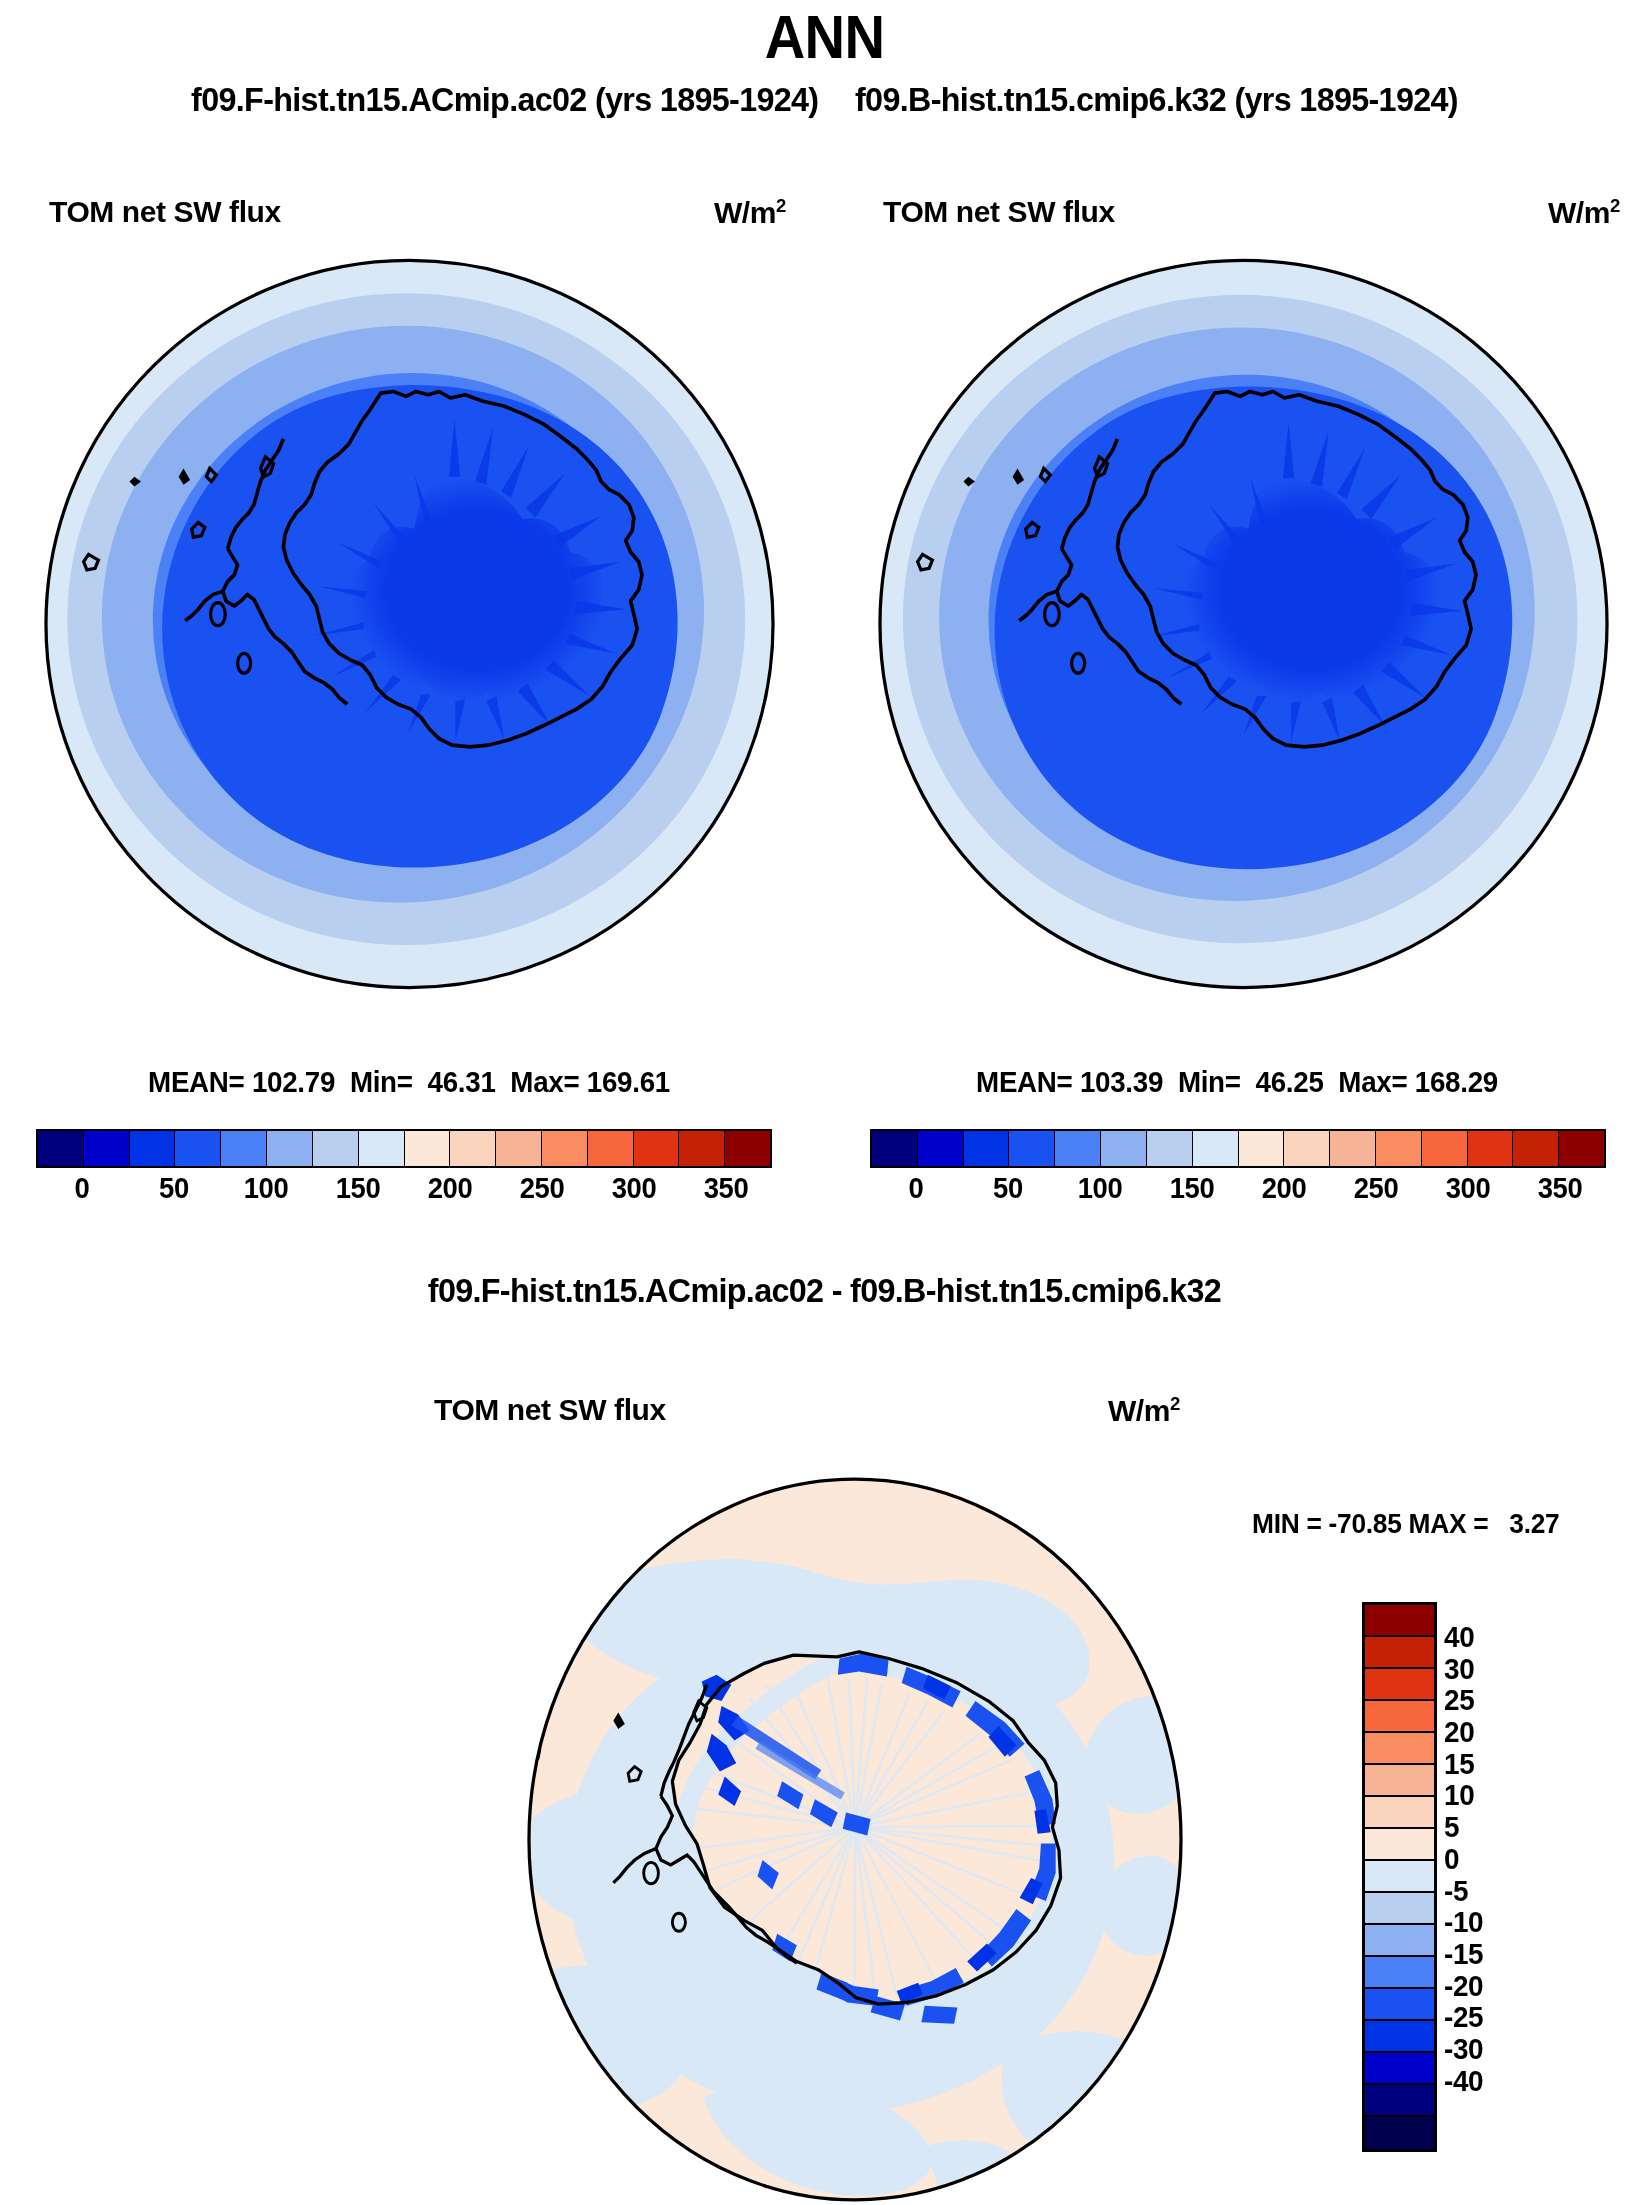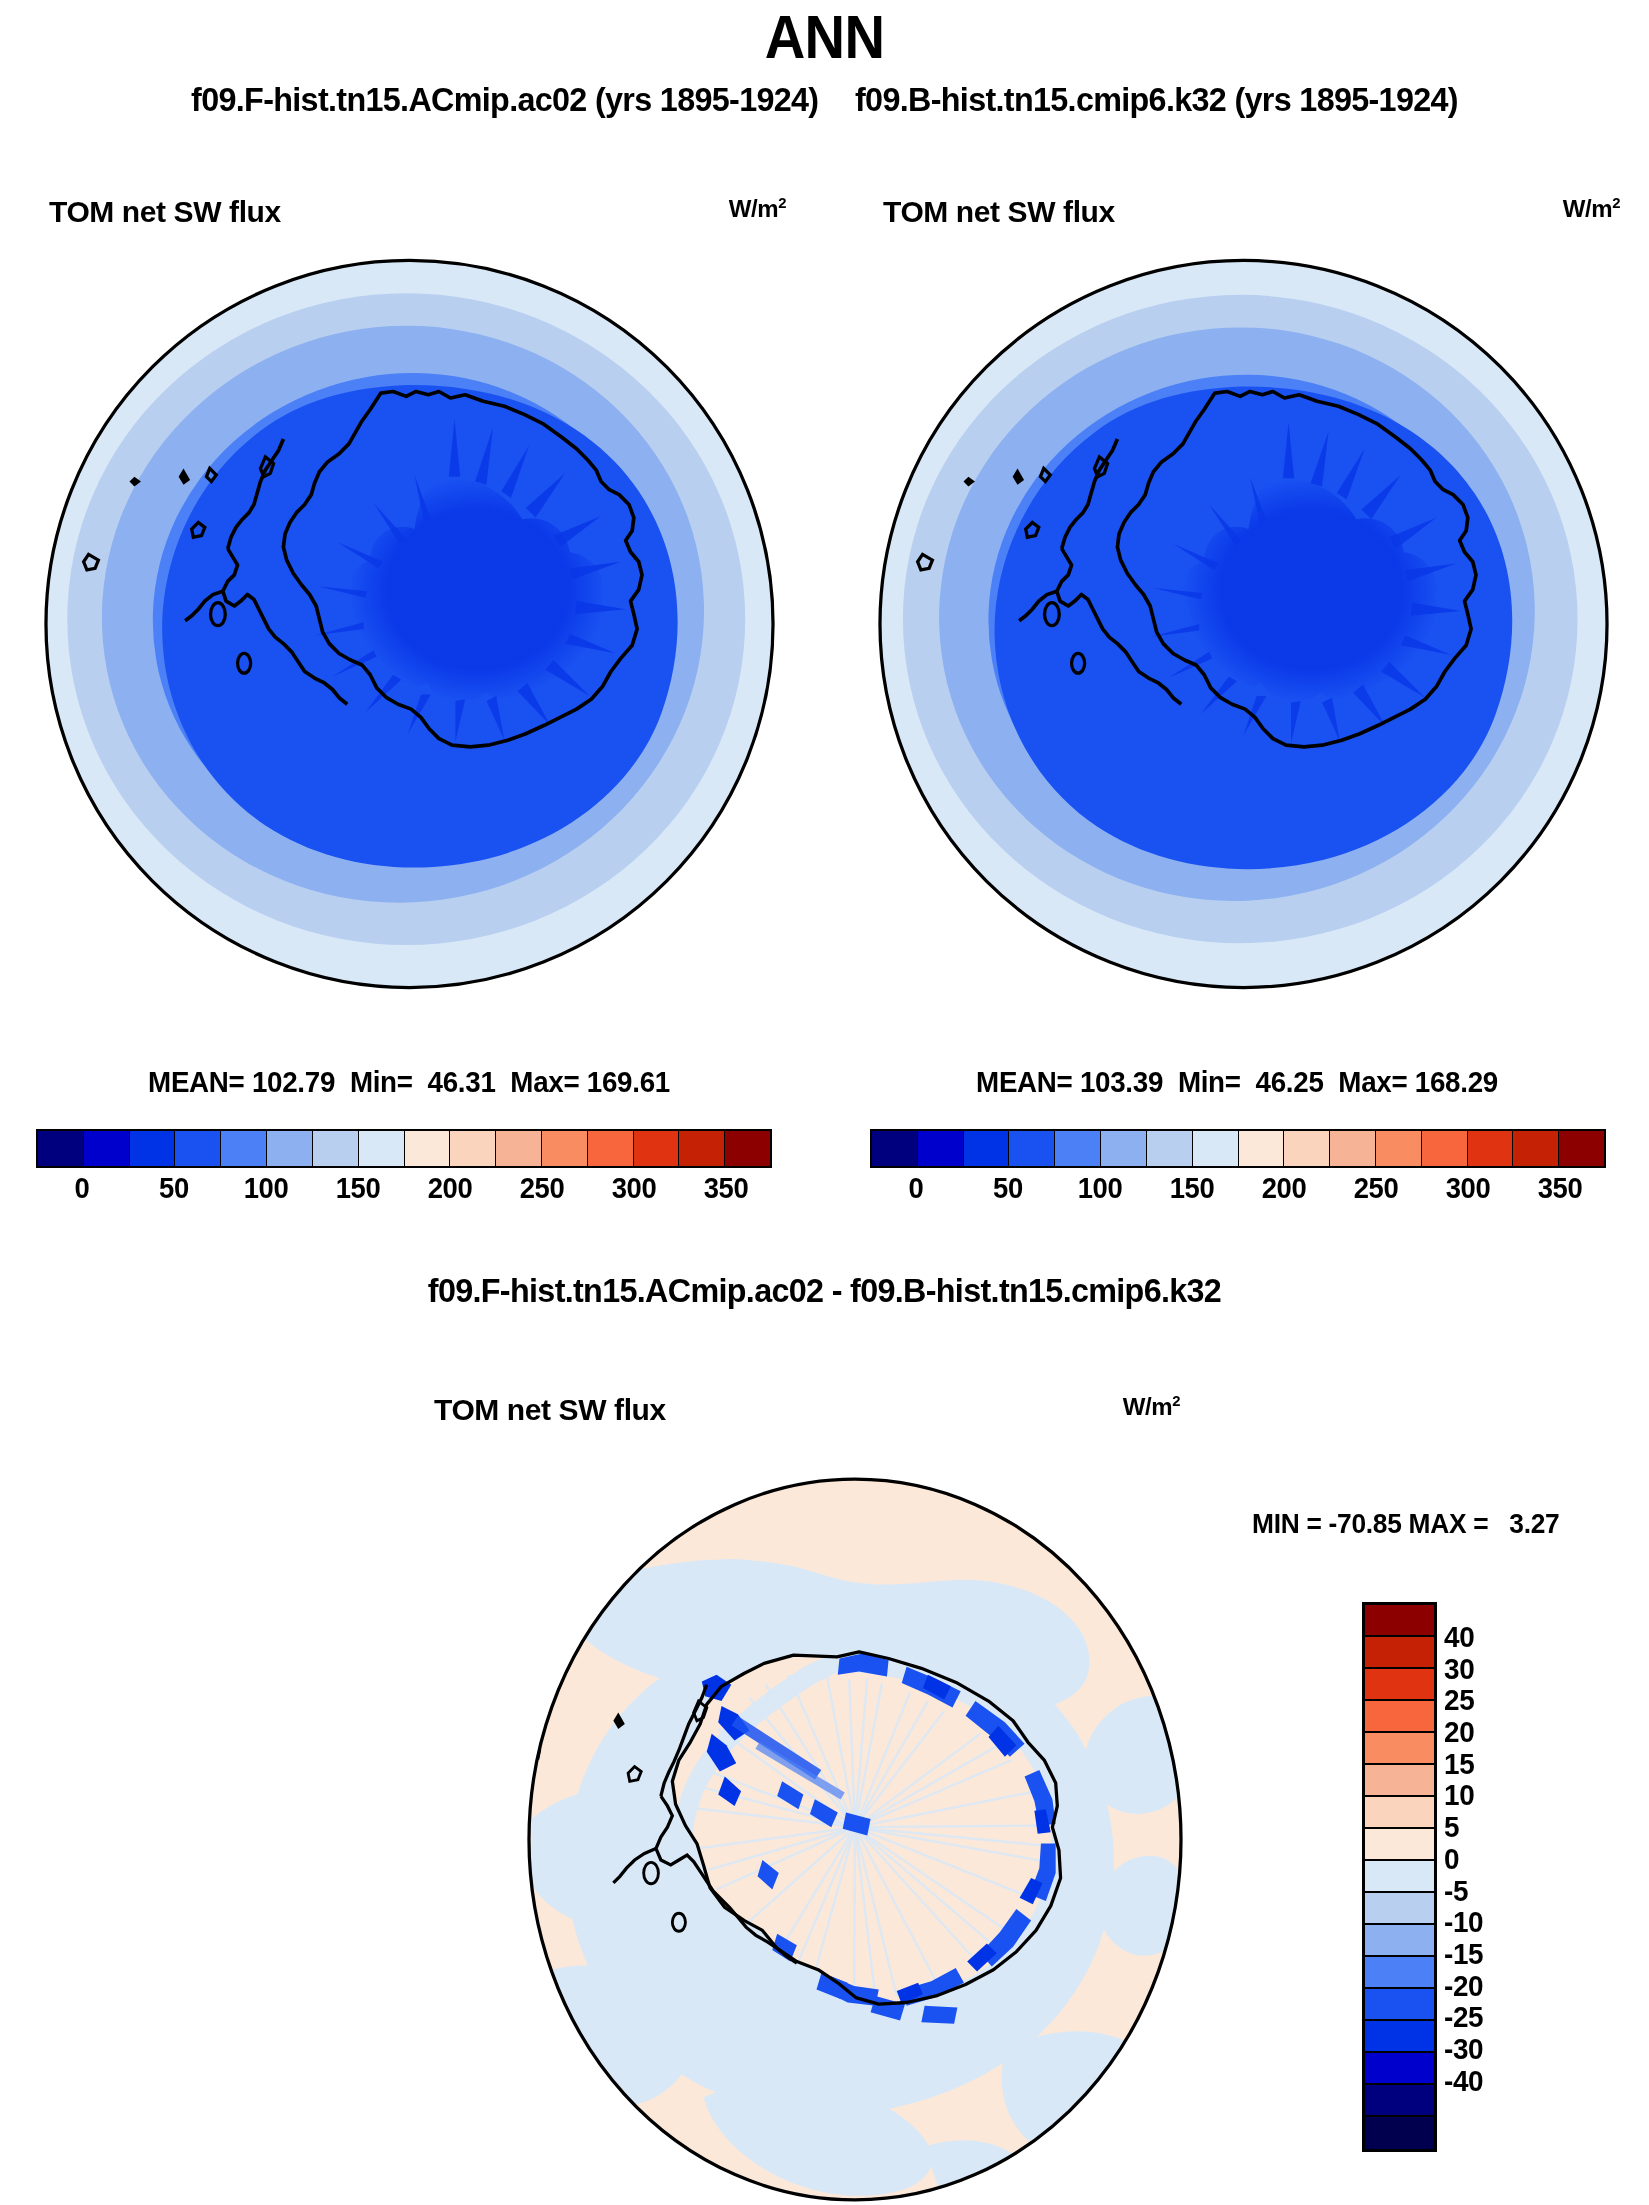--- a/index.html
+++ b/index.html
@@ -52,21 +52,21 @@
   
   .field-label {
     font-size: 30px;
     font-weight: bold;
     letter-spacing: -0.4px;
     transform: scaleX(0.93);
     transform-origin: left center;
     white-space: nowrap;
   }
   .units-label {
-    font-size: 24px;
+    font-size: 30px;
     font-weight: bold;
     letter-spacing: -0.4px;
     transform: scaleX(0.93);
     transform-origin: right center;
     white-space: nowrap;
   }
   .units-label sup { font-size: 0.62em; }
 
   
   .stats-line {

